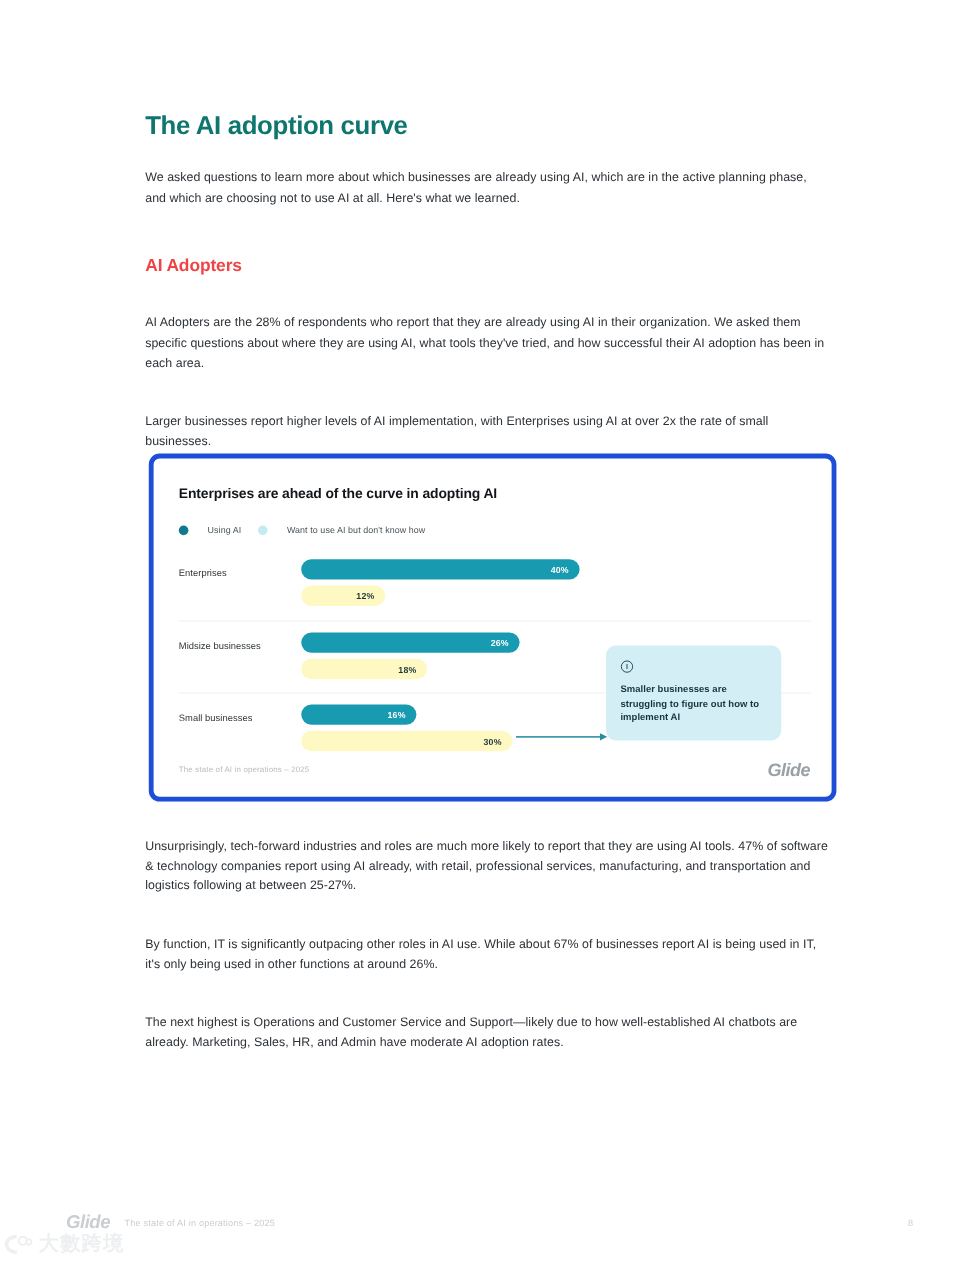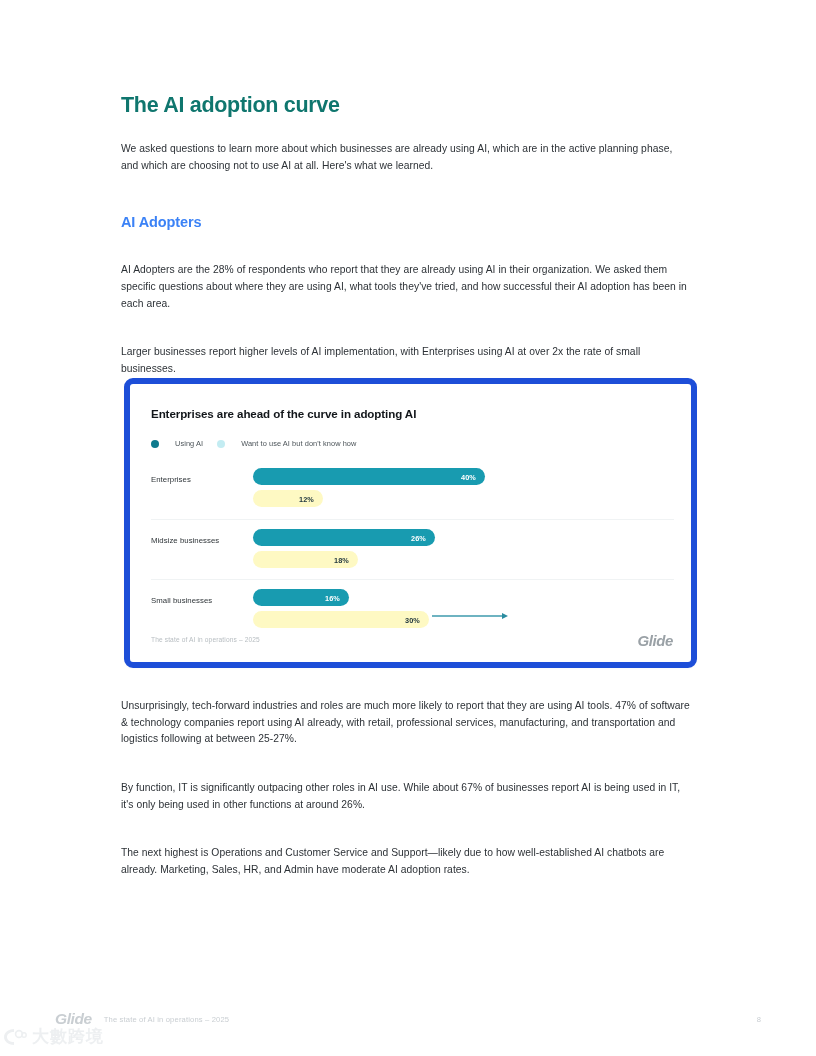--- a/index.html
+++ b/index.html
@@ -30,42 +30,42 @@
     font-size: 21.5px;
     font-weight: 700;
     color: #0f766e;
     letter-spacing: -0.3px;
     line-height: 1.3;
     margin-bottom: 21px;
   }
   .section-head {
     font-size: 14.5px;
     font-weight: 700;
-    color: #3b82f6;
+    color: #ef4444;
     letter-spacing: -0.1px;
     margin-top: 40px;
     margin-bottom: 0;
   }
   p.body {
     font-size: 10.3px;
     line-height: 1.62;
     color: #2c3136;
     letter-spacing: 0.005em;
   }
   .gap-lg { margin-top: 32px; }
 
   
   .chart-card {
     position: absolute;
     left: 124px;
     top: 378px;
     width: 573px;
     height: 290px;
     background: #ffffff;
-    border: 6px solid #1d4ed8;
+    border: 4px solid #1d4ed8;
     border-radius: 9px;
     box-shadow: 0 1px 2px rgba(20,30,40,0.025);
   }
   .chart-title {
     position: absolute;
     left: 21px;
     top: 23px;
     font-size: 11.6px;
     font-weight: 700;
     color: #12161a;
@@ -310,20 +310,27 @@
           </div>
         </div>
       </div>
     </div>
 
     <svg class="arrow" viewBox="0 0 78 8" xmlns="http://www.w3.org/2000/svg">
       <line x1="0" y1="4" x2="71" y2="4" stroke="#3e9aad" stroke-width="1.4"></line>
       <polygon points="70,1 76,4 70,7" fill="#2b8ca0"></polygon>
     </svg>
 
+    <div class="callout">
+      <svg class="callout-icon" width="11" height="11" viewBox="0 0 14 14" xmlns="http://www.w3.org/2000/svg">
+        <circle cx="7" cy="7" r="6" fill="none" stroke="#1d4450" stroke-width="1"></circle>
+        <line x1="7" y1="4.2" x2="7" y2="9.6" stroke="#1d4450" stroke-width="1"></line>
+      </svg>
+      <div class="callout-text">Smaller businesses are struggling to figure out how to implement AI</div>
+    </div>
 
     <div class="chart-footer-note">The state of AI in operations – 2025</div>
     <div class="chart-logo">Glide</div>
   </div>
 
   <div class="content" style="top:698px;">
     <p class="body">Unsurprisingly, tech-forward industries and roles are much more likely to report that they are using AI tools. 47% of software &amp; technology companies report using AI already, with retail, professional services, manufacturing, and transportation and logistics following at between 25-27%.</p>
     <p class="body gap-lg">By function, IT is significantly outpacing other roles in AI use. While about 67% of businesses report AI is being used in IT, it's only being used in other functions at around 26%.</p>
     <p class="body gap-lg">The next highest is Operations and Customer Service and Support—likely due to how well-established AI chatbots are already. Marketing, Sales, HR, and Admin have moderate AI adoption rates.</p>
   </div>

